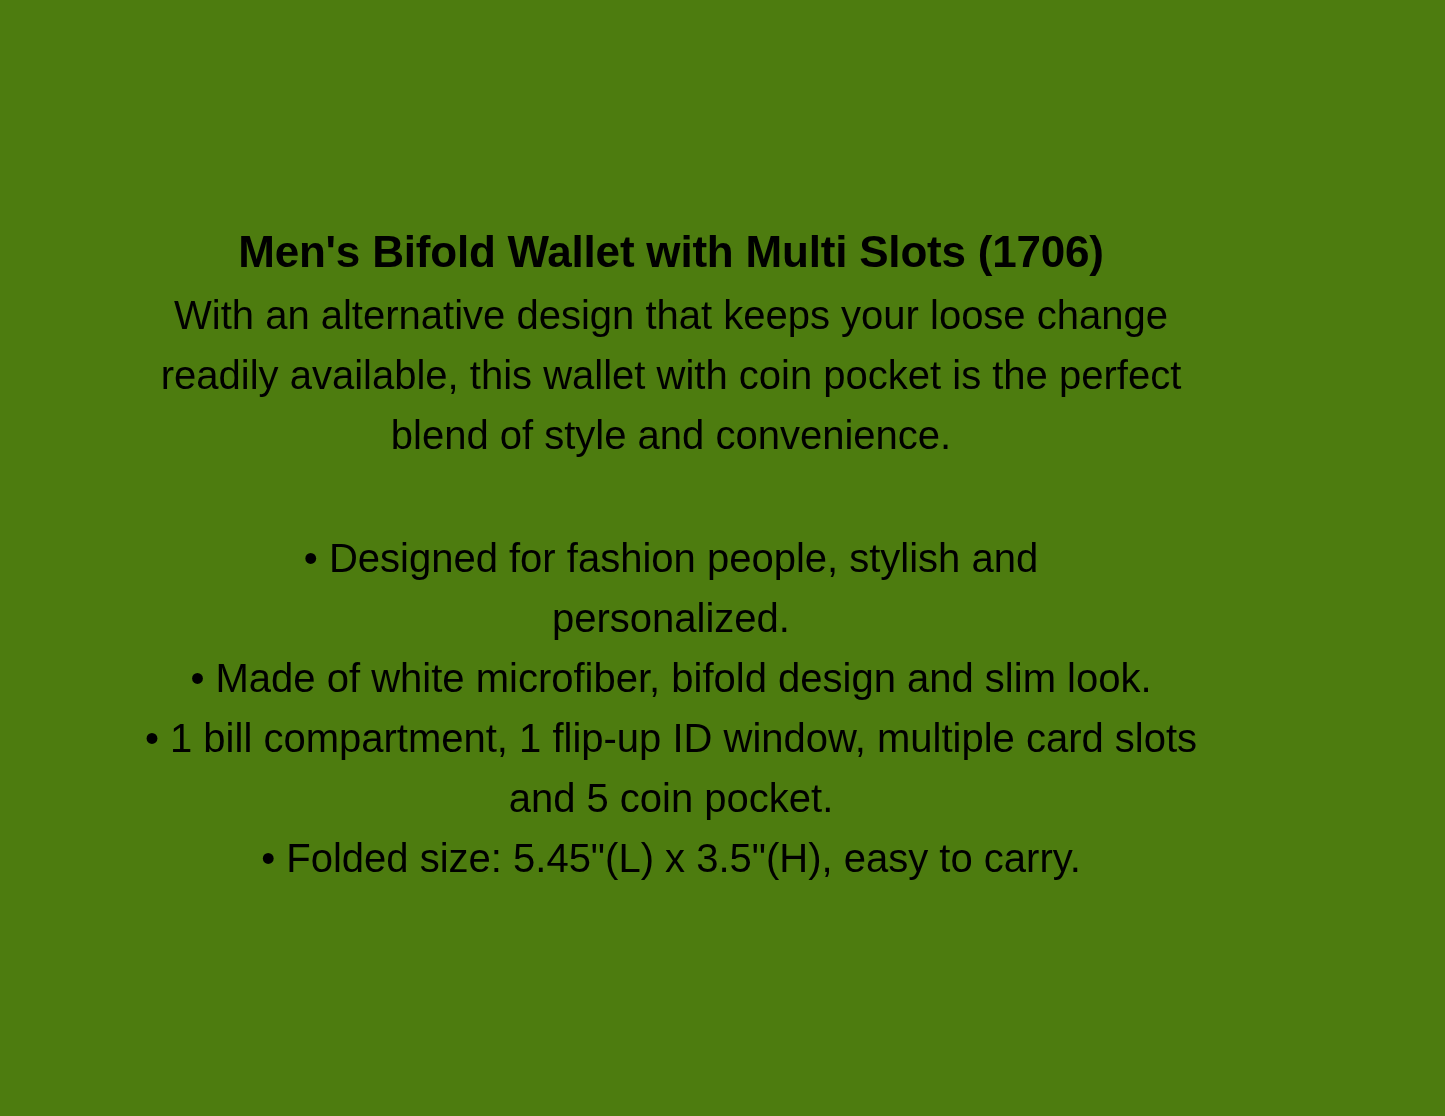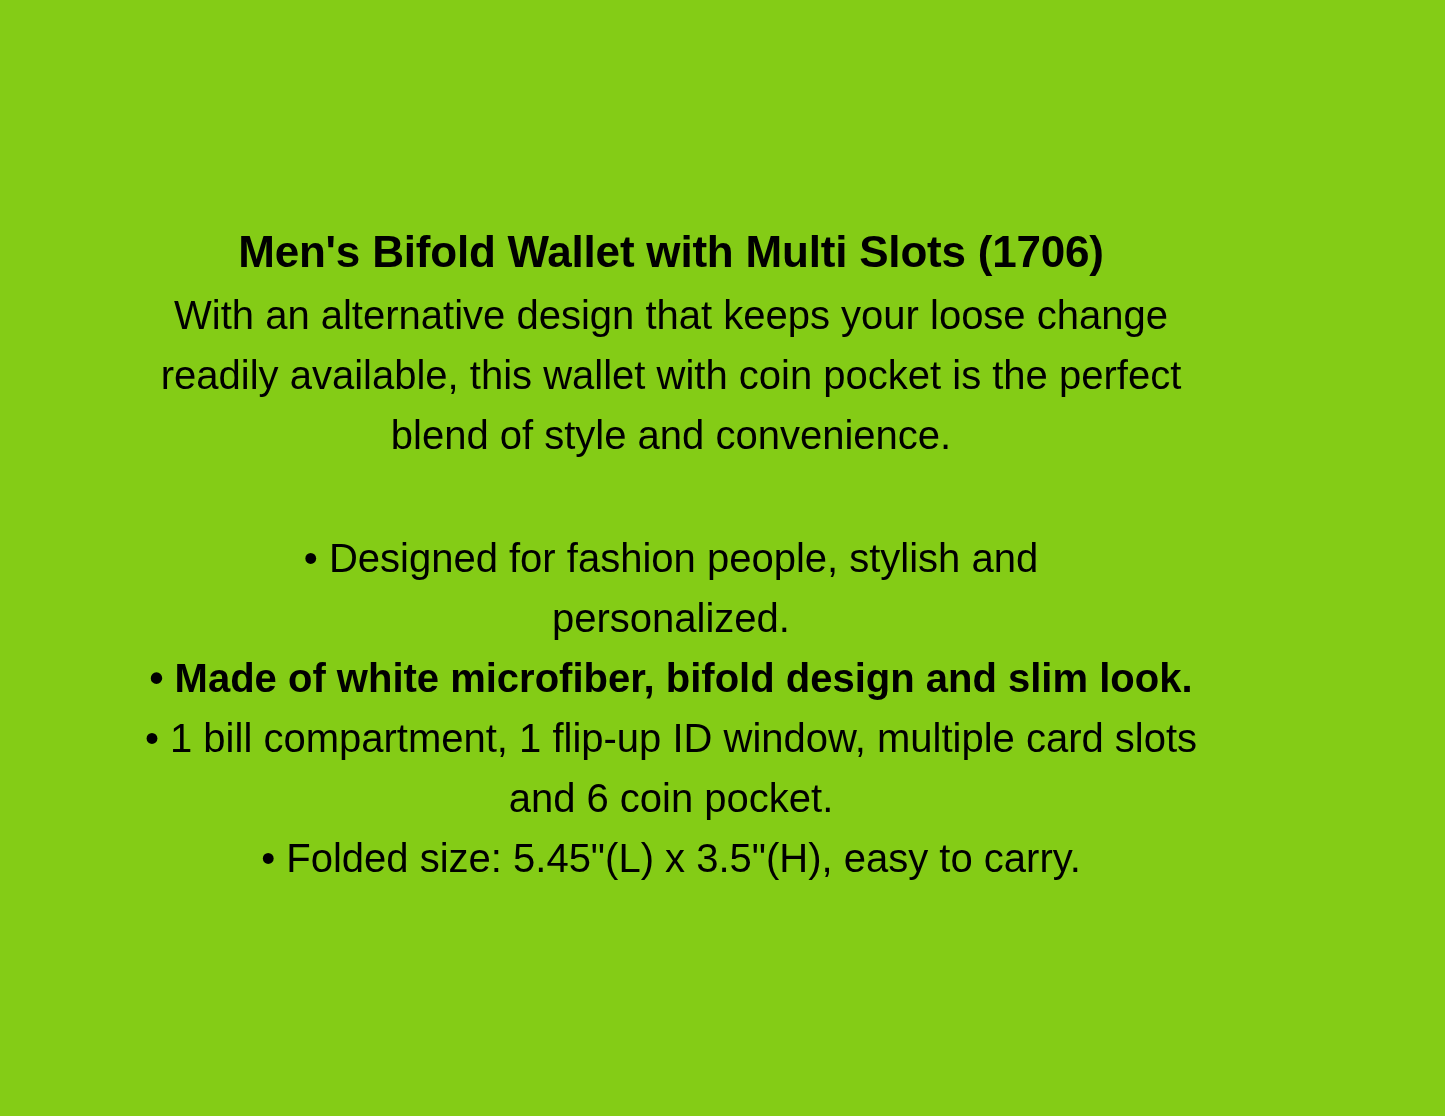--- a/index.html
+++ b/index.html
@@ -9,21 +9,21 @@
   }
 
   body {
     font-family: "Liberation Sans", sans-serif;
   }
 
   #canvas {
     position: relative;
     width: 1445px;
     height: 1116px;
-    background: #84cc16;
+    background: #4d7c0f;
     overflow: hidden;
   }
 
   
   .text-block {
     position: absolute;
     left: 48px;
     top: 222px;
     width: 1246px;
     text-align: center;
@@ -62,21 +62,21 @@
     font-size: 40px;
     font-weight: normal;
     line-height: 60px;
     margin: 0;
     padding: 0;
   }
 
   
   .w-desc   { display: block; max-width: 1120px; margin: 3px auto; }
   .w-feat-1 { display: block; max-width: 900px;  margin: 0 auto; }
-  .w-feat-2 { display: block; max-width: 1246px; margin: 0 auto; font-weight: bold; }
+  .w-feat-2 { display: block; max-width: 1246px; margin: 0 auto; }
   .w-feat-3 { display: block; max-width: 1090px; margin: 0 auto; }
   .w-feat-4 { display: block; max-width: 1246px; margin: 0 auto; }
 </style>
 </head>
 <body>
 
 <div id="canvas">
 
   <div class="text-block">
 
@@ -89,21 +89,21 @@
     <div class="spacer-line">&nbsp;</div>
 
     <ul class="feature-list">
       <li class="feature-item">
         <span class="w-feat-1">• Designed for fashion people, stylish and personalized.</span>
       </li>
       <li class="feature-item">
         <span class="w-feat-2">• Made of white microfiber, bifold design and slim look.</span>
       </li>
       <li class="feature-item">
-        <span class="w-feat-3">• 1 bill compartment, 1 flip-up ID window, multiple card slots and 6 coin pocket.</span>
+        <span class="w-feat-3">• 1 bill compartment, 1 flip-up ID window, multiple card slots and 5 coin pocket.</span>
       </li>
       <li class="feature-item">
         <span class="w-feat-4">• Folded size: 5.45"(L) x 3.5"(H), easy to carry.</span>
       </li>
     </ul>
 
   </div>
 
 </div>
 

